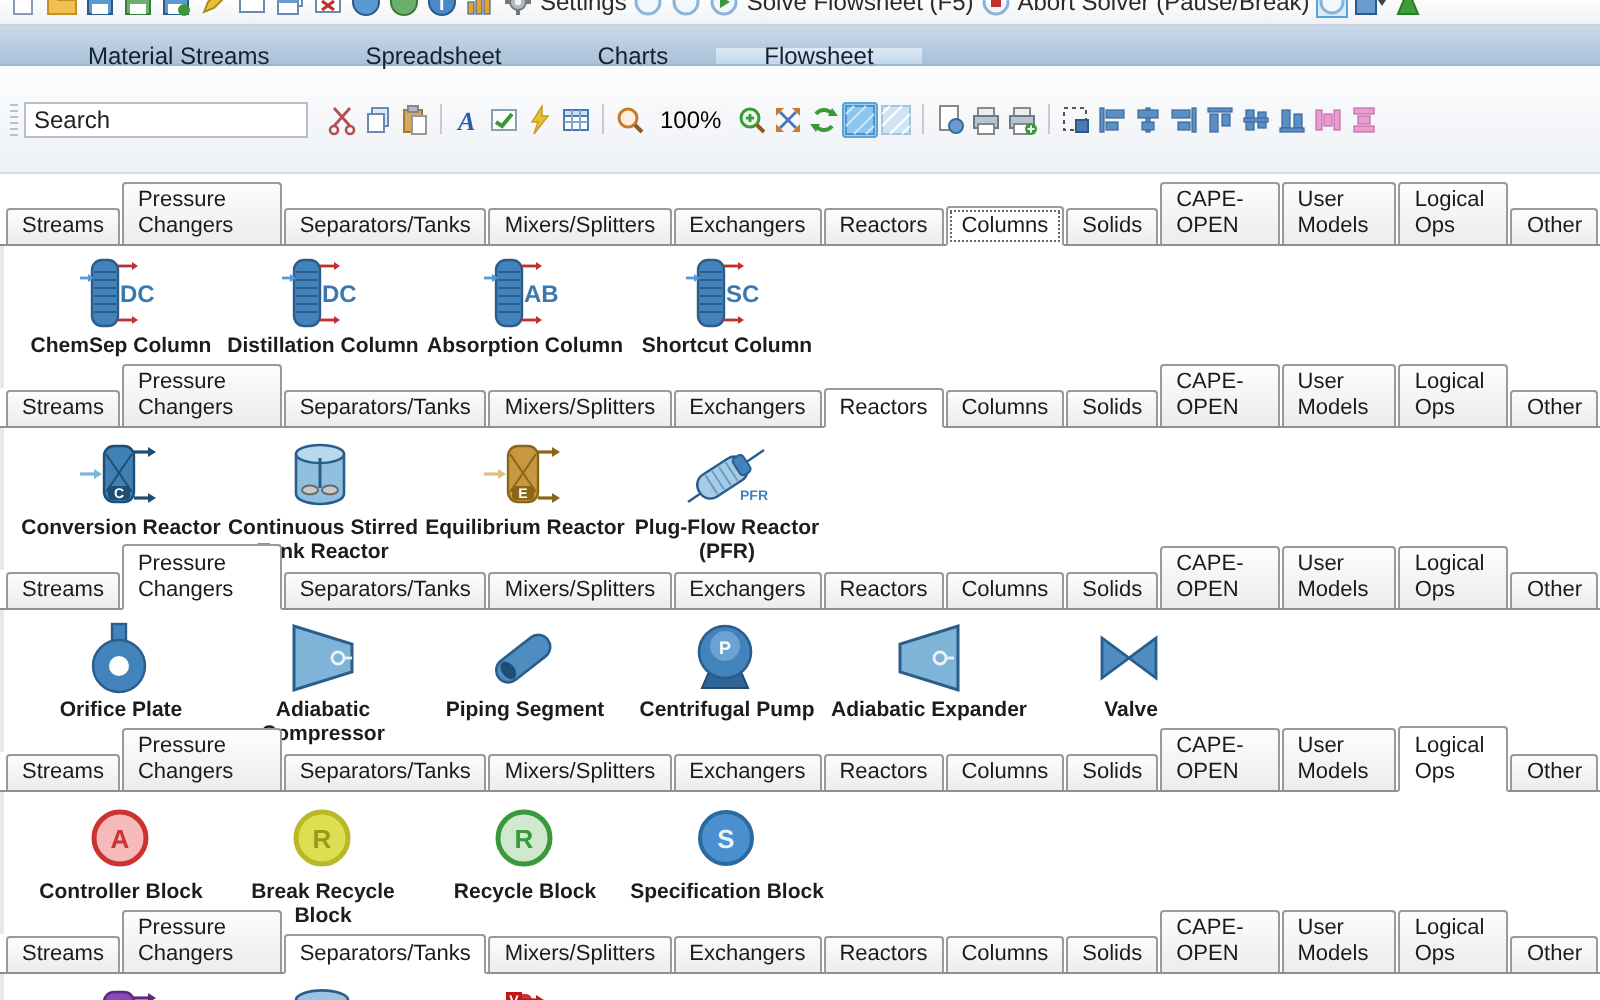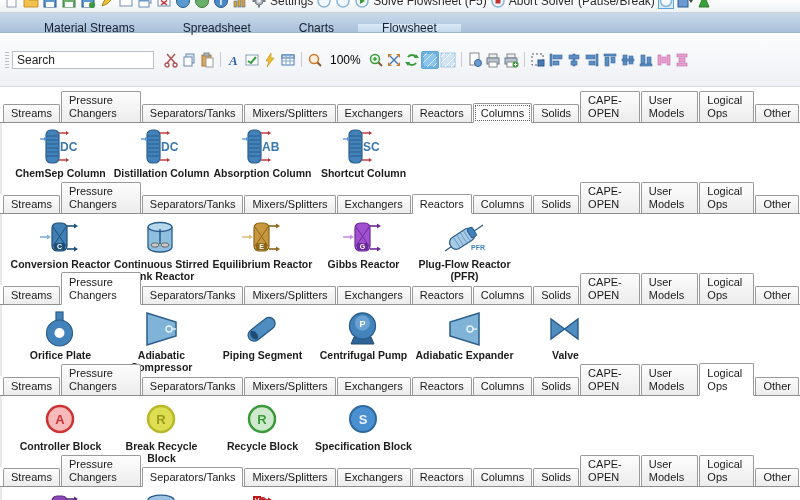--- a/index.html
+++ b/index.html
@@ -553,38 +553,20 @@
                 <polygon points="35,28.5 39,31 35,33.5" fill="#8a6618"></polygon>
                 <line x1="1" y1="19" x2="8" y2="19" stroke="#e0c080" stroke-width="1.6"></line>
                 <polygon points="8,16.5 12,19 8,21.5" fill="#e0c080"></polygon>
               </svg>
             </div>
             <div class="plabel">Equilibrium Reactor</div>
           </div>
           <div class="pitem">
             <div class="picon">
               <svg width="44" height="40" viewBox="0 0 44 40" xmlns="http://www.w3.org/2000/svg">
- <rect x="13" y="5" width="15" height="28" rx="5" fill="#a050d0" stroke="#6a2a98" stroke-width="1.2"></rect>
- <line x1="14" y1="9" x2="27" y2="28" stroke="#6a2a98" stroke-width="1"></line>
- <line x1="27" y1="9" x2="14" y2="28" stroke="#6a2a98" stroke-width="1"></line>
- <rect x="15" y="25" width="11" height="7" rx="2" fill="#6a2a98"></rect>
- <text x="20.5" y="31" font-size="7" font-weight="bold" fill="#fff" text-anchor="middle">G</text>
- <line x1="28" y1="8" x2="35" y2="8" stroke="#6a2a98" stroke-width="1.6"></line>
-                <polygon points="35,5.5 39,8 35,10.5" fill="#6a2a98"></polygon>
-                <line x1="28" y1="31" x2="35" y2="31" stroke="#6a2a98" stroke-width="1.6"></line>
-                <polygon points="35,28.5 39,31 35,33.5" fill="#6a2a98"></polygon>
-                <line x1="1" y1="19" x2="8" y2="19" stroke="#c890e8" stroke-width="1.6"></line>
-                <polygon points="8,16.5 12,19 8,21.5" fill="#c890e8"></polygon>
-              </svg>
-            </div>
-            <div class="plabel">Gibbs Reactor</div>
-          </div>
-          <div class="pitem">
-            <div class="picon">
-              <svg width="44" height="40" viewBox="0 0 44 40" xmlns="http://www.w3.org/2000/svg">
                 <line x1="2" y1="33" x2="40" y2="7" stroke="#2a5d8a" stroke-width="1.2"></line>
                 <g transform="rotate(-33 21 19)">
                   <rect x="5" y="13" width="27" height="13" rx="6" fill="#a8cbe6" stroke="#2a5d8a" stroke-width="1.2"></rect>
                   <line x1="12" y1="14" x2="12" y2="25" stroke="#6a9cc8"></line>
                   <line x1="16" y1="14" x2="16" y2="25" stroke="#6a9cc8"></line>
                   <line x1="20" y1="14" x2="20" y2="25" stroke="#6a9cc8"></line>
                   <line x1="24" y1="14" x2="24" y2="25" stroke="#6a9cc8"></line>
                   <rect x="27" y="14.5" width="6" height="10" rx="2" fill="#4383bb" stroke="#2a5d8a"></rect>
                 </g>
                 <text x="28" y="32" font-size="7" font-weight="bold" fill="#4383bb">PFR</text>

